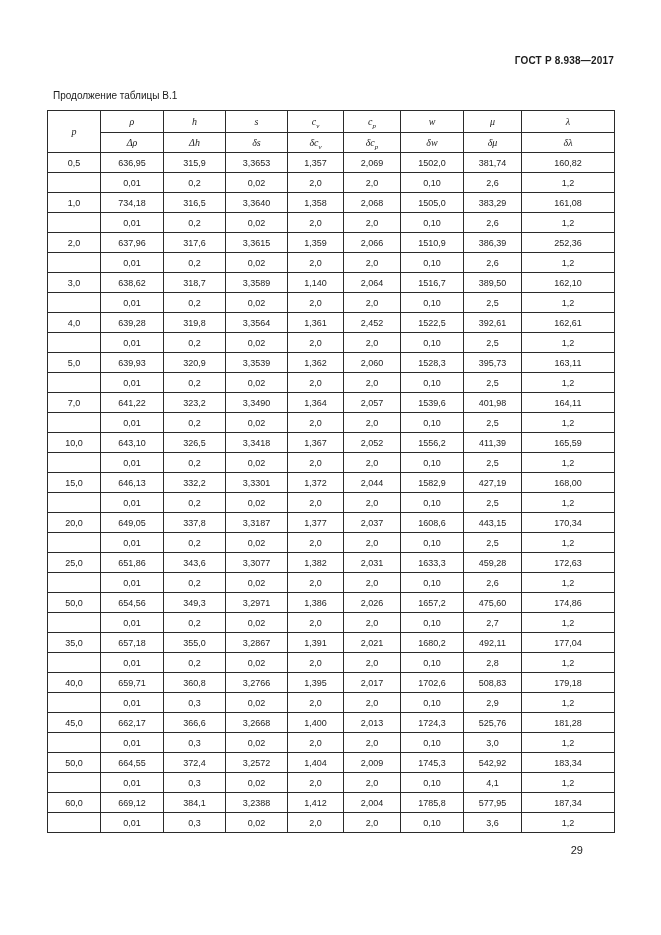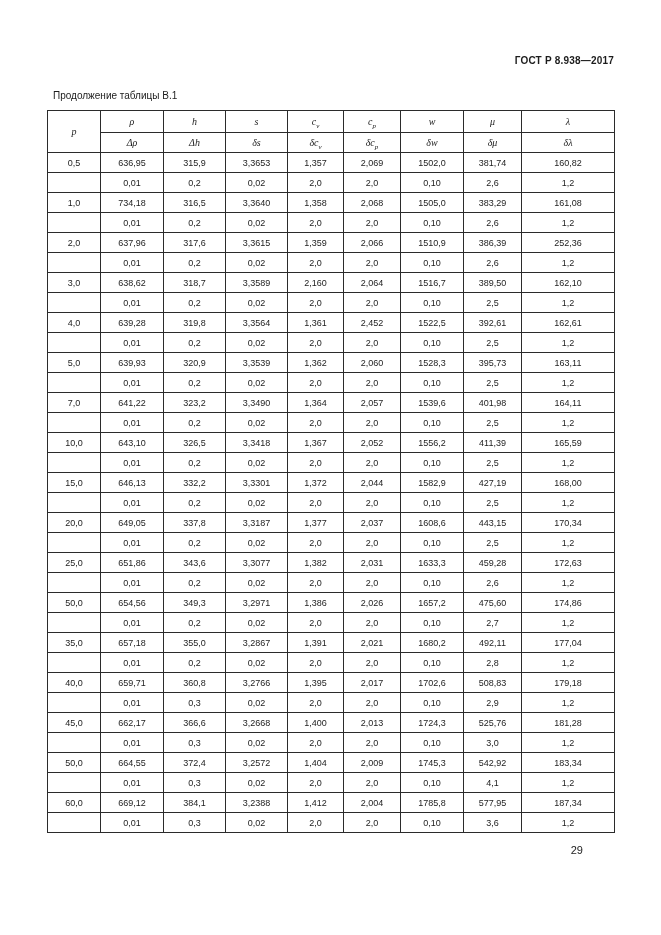--- a/index.html
+++ b/index.html
@@ -160,21 +160,21 @@
         <td>2,0</td>
         <td>0,10</td>
         <td>2,6</td>
         <td>1,2</td>
       </tr>
       <tr>
         <td>3,0</td>
         <td>638,62</td>
         <td>318,7</td>
         <td>3,3589</td>
-        <td>2,160</td>
+        <td>1,140</td>
         <td>2,064</td>
         <td>1516,7</td>
         <td>389,50</td>
         <td>162,10</td>
       </tr>
       <tr>
         <td></td>
         <td>0,01</td>
         <td>0,2</td>
         <td>0,02</td>

